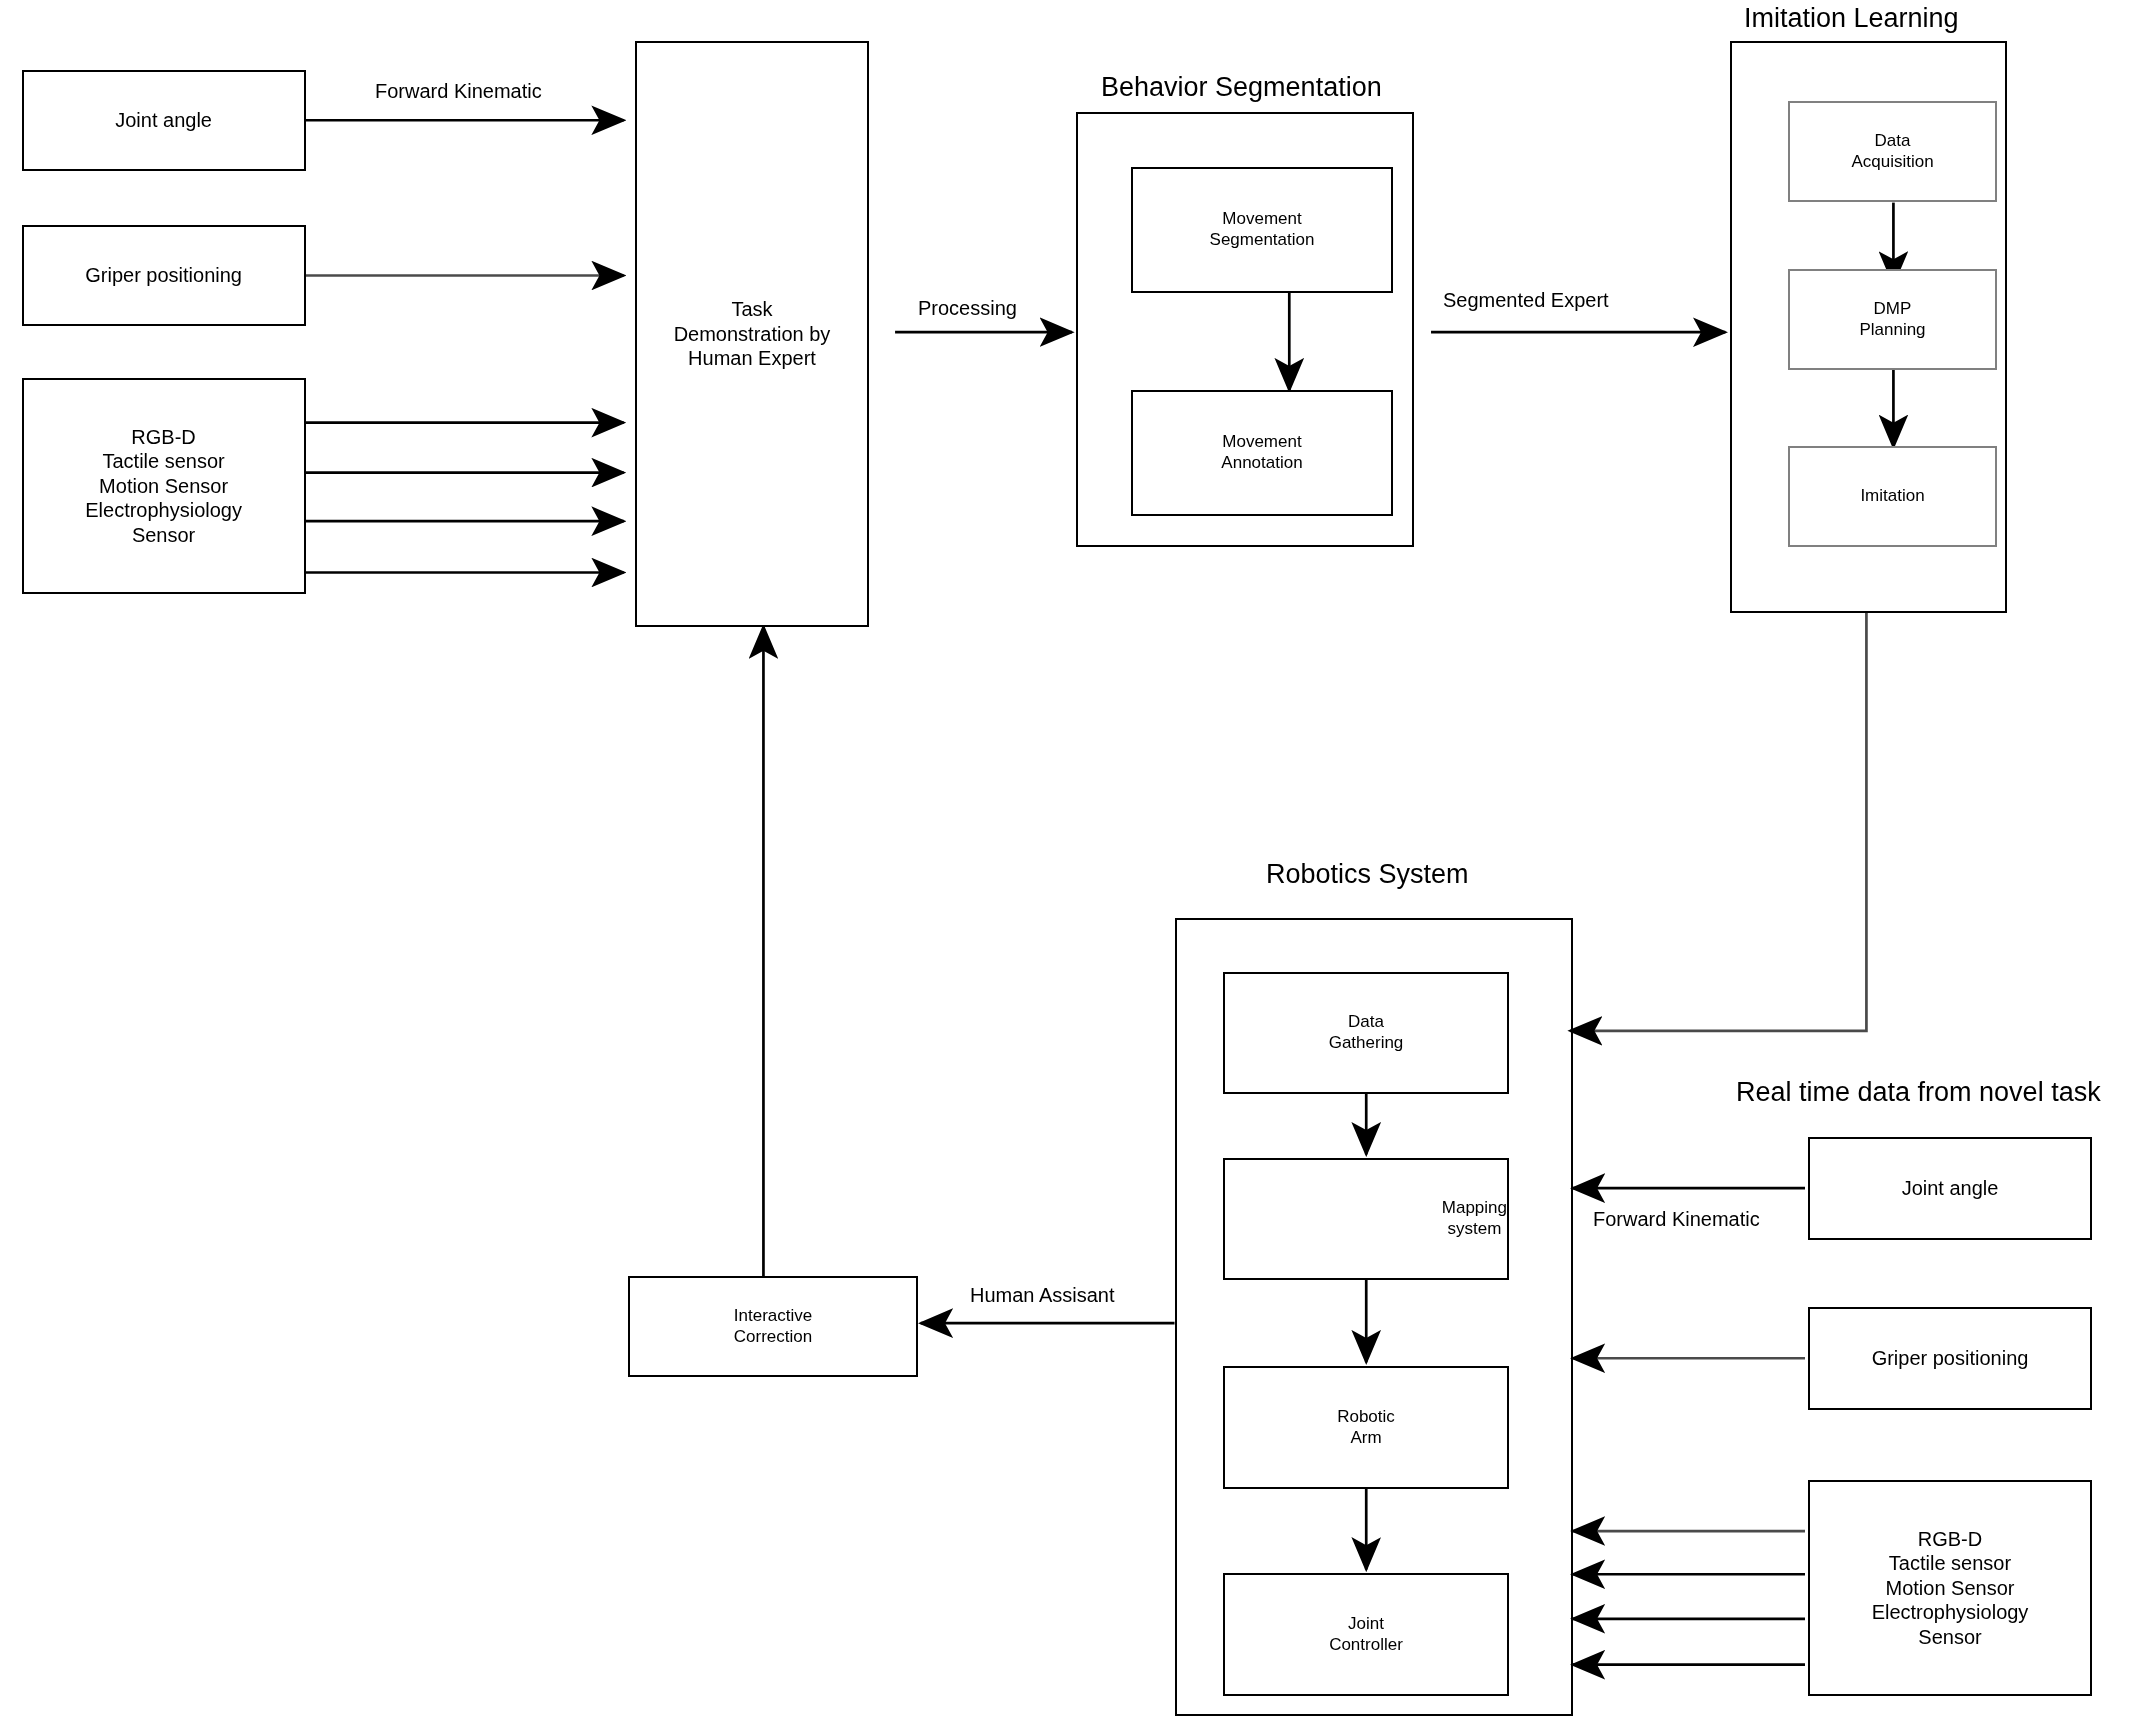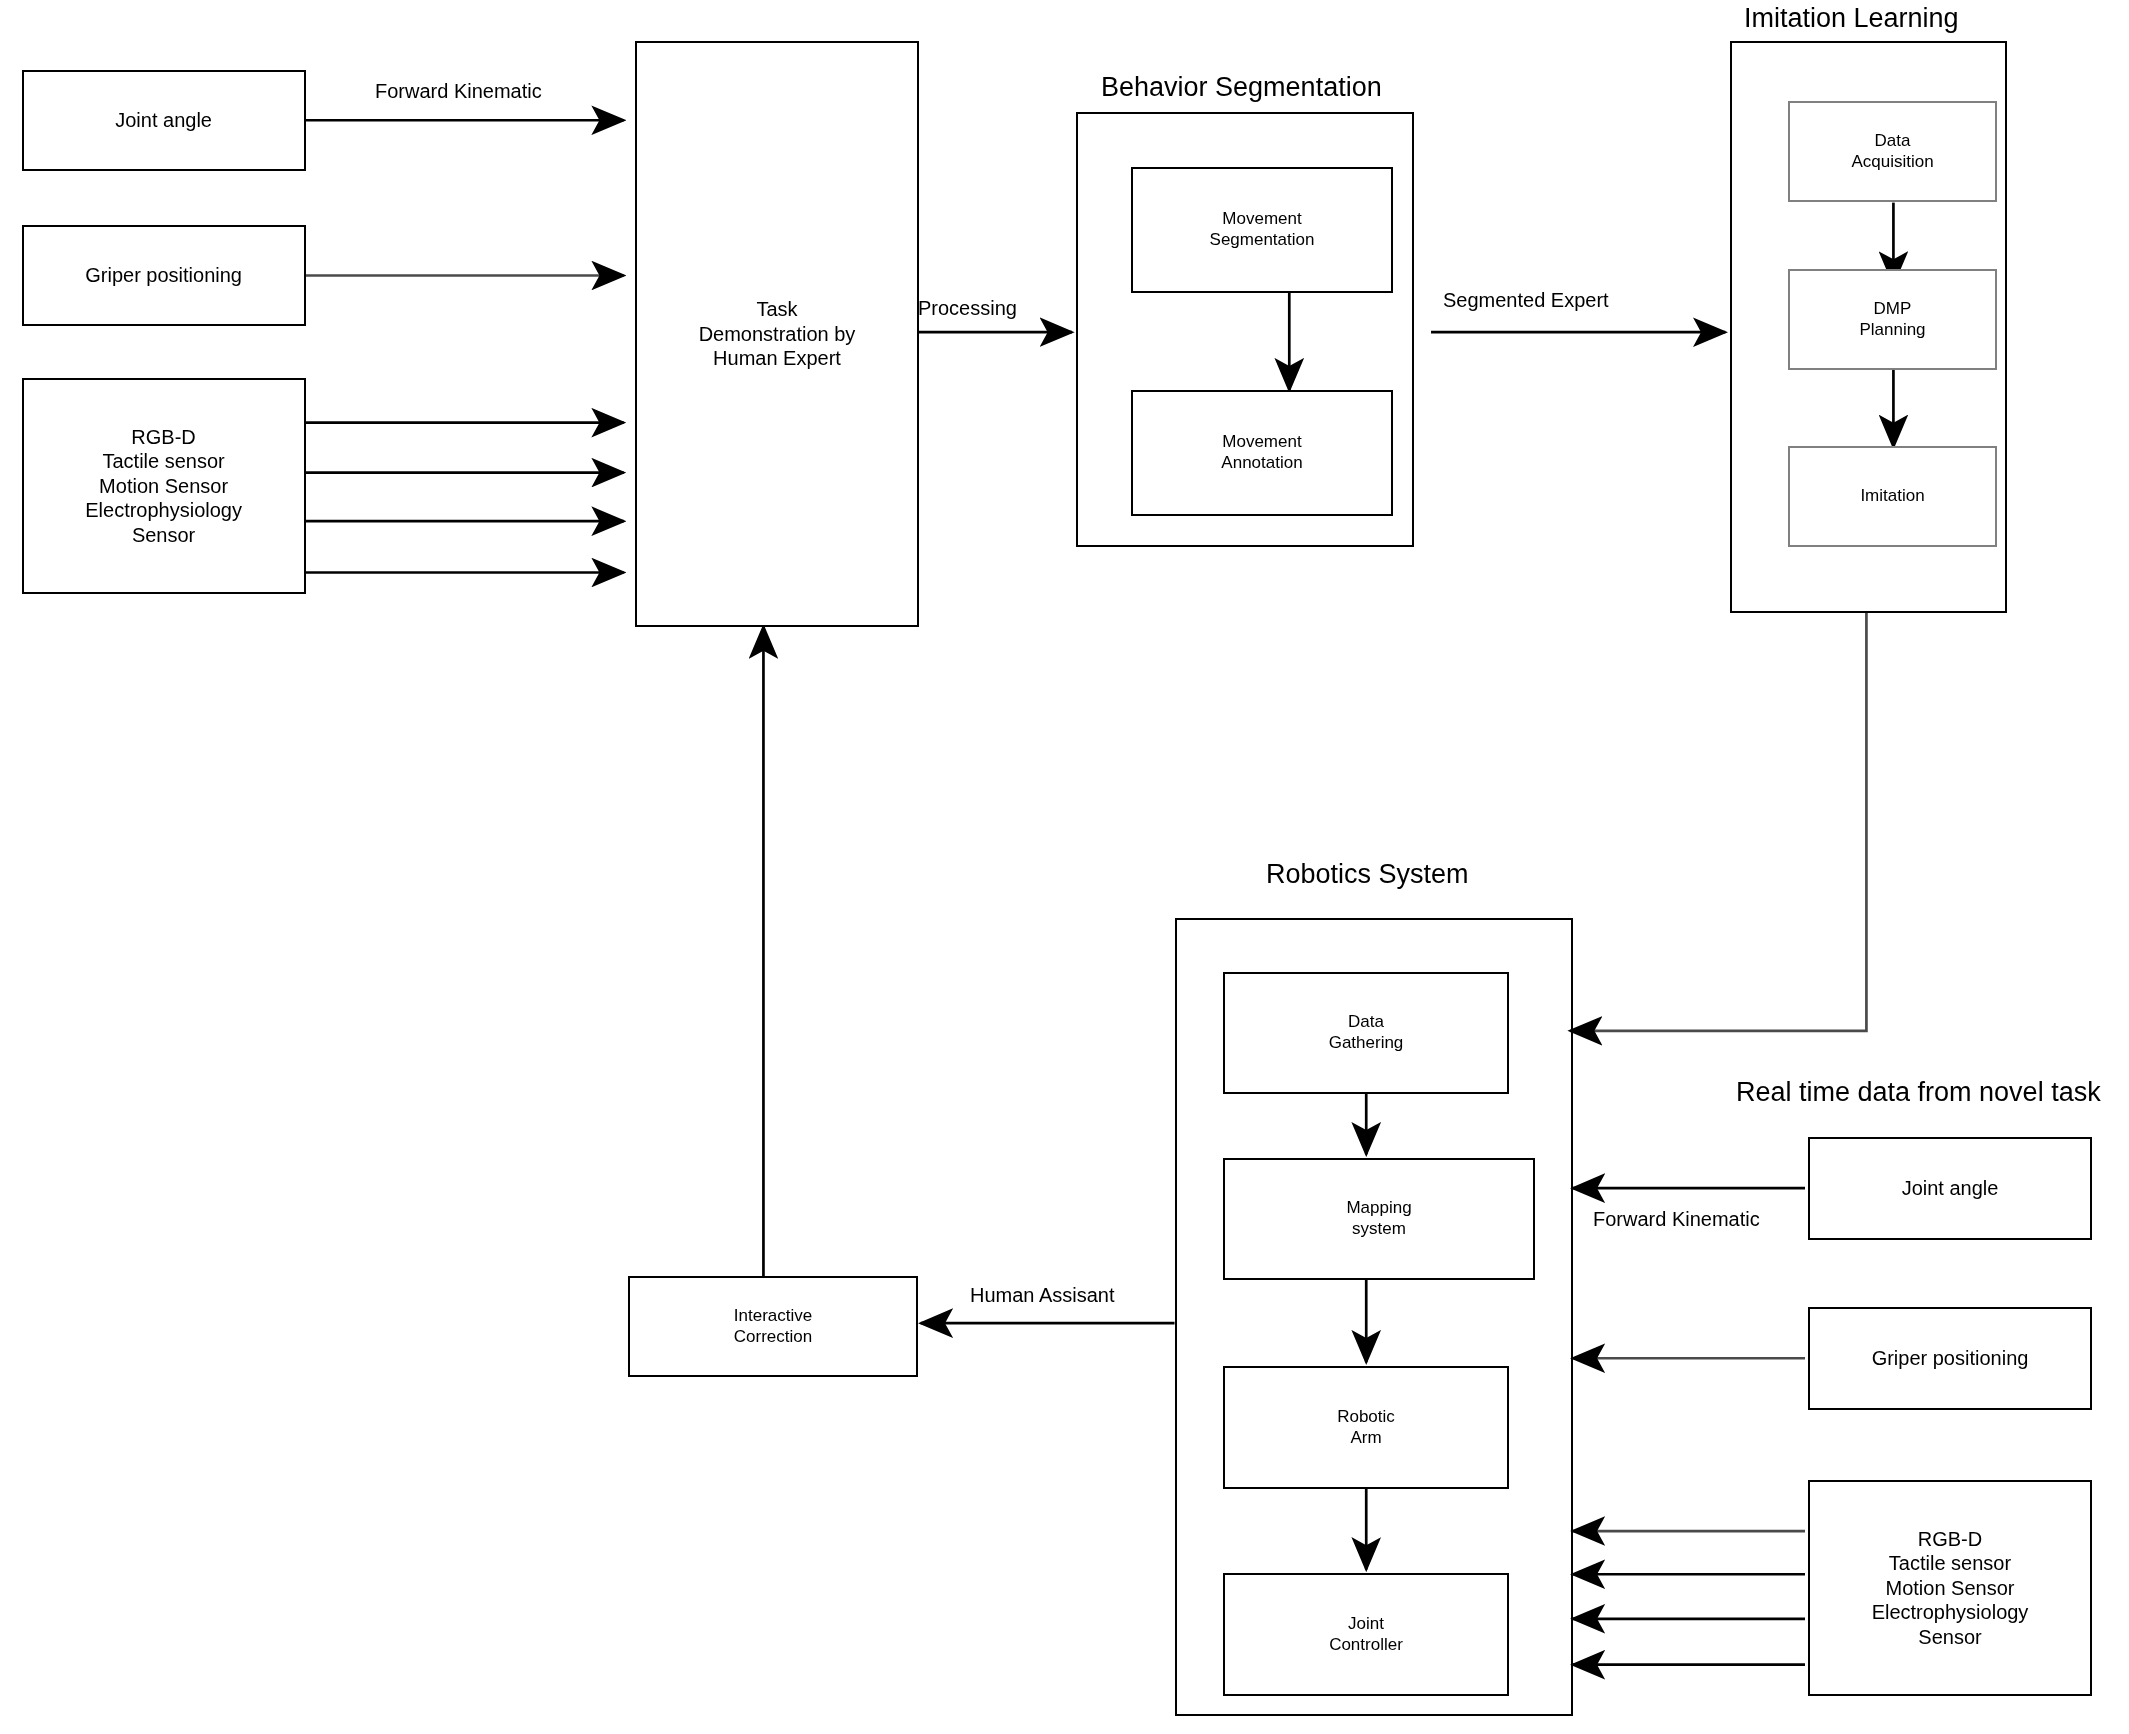--- a/index.html
+++ b/index.html
@@ -95,21 +95,21 @@
   </div>
 
   <div class="box" style="left:21.6px;top:378px;width:284px;height:216px;">
     <span class="txt f40">RGB-D
 Tactile sensor
 Motion Sensor
 Electrophysiology
 Sensor</span>
   </div>
 
-  <div class="box" style="left:635px;top:41px;width:284px;height:586px;">
+  <div class="box" style="left:635px;top:41px;width:234px;height:586px;">
     <span class="txt f40">Task
 Demonstration by
 Human Expert</span>
   </div>
 
   <div class="box" style="left:1131px;top:167px;width:262px;height:126px;">
     <span class="txt f38">Movement
 Segmentation</span>
   </div>
 
@@ -130,21 +130,21 @@
 
   <div class="box gray" style="left:1788px;top:446px;width:209px;height:101px;">
     <span class="txt f38">Imitation</span>
   </div>
 
   <div class="box" style="left:1223px;top:972px;width:286px;height:122px;">
     <span class="txt f38">Data
 Gathering</span>
   </div>
 
-  <div class="box" style="left:1223px;top:1158px;width:312px;height:122px;">
+  <div class="box" style="left:1223px;top:1158px;width:286px;height:122px;justify-content:flex-end;">
     <span class="txt f38">Mapping
 system</span>
   </div>
 
   <div class="box" style="left:1223px;top:1366px;width:286px;height:123px;">
     <span class="txt f38">Robotic
 Arm</span>
   </div>
 
   <div class="box" style="left:628px;top:1276px;width:290px;height:101px;">

